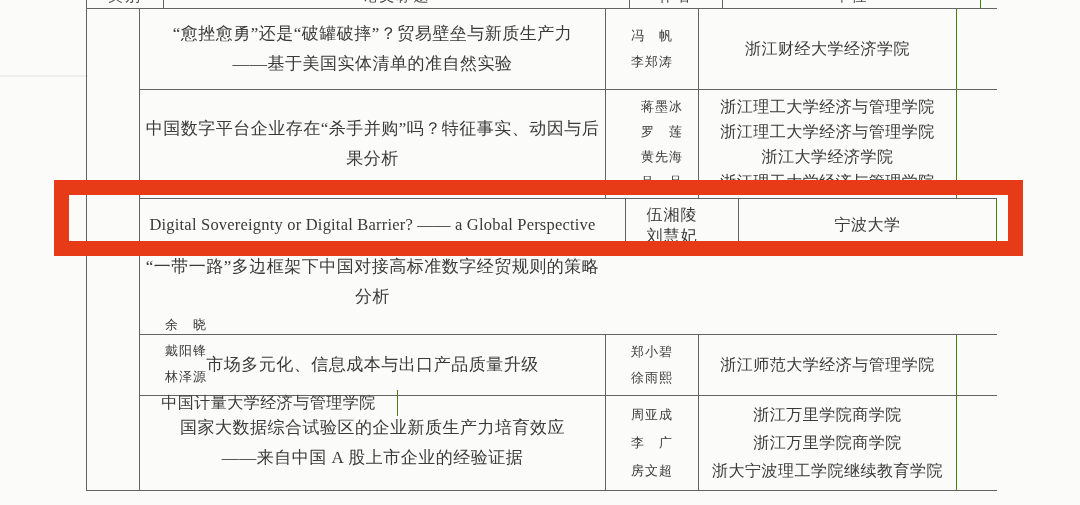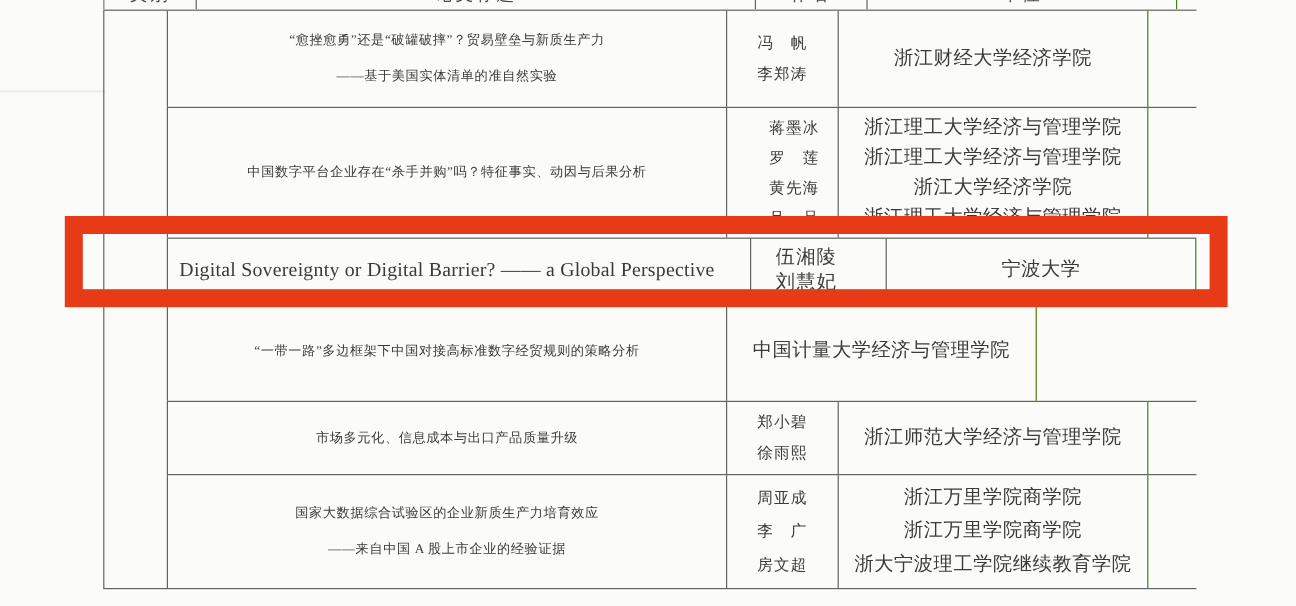--- a/index.html
+++ b/index.html
@@ -32,25 +32,25 @@
   .rows-col { flex:1; }
   .tr { display:flex; }
   .tr + .tr { border-top:1px solid #636363; }
   .tr .cell { display:flex; flex-direction:column; justify-content:center; align-items:center;
               text-align:center; }
   .tr .c2 { border-left:1px solid #636363; }
 
   .r1 { height:80px; }
   .r2 { height:108px; }
   .r3 { height:52px;gap:20px; }
-  .r4 { height:82px; }
+  .r4 { height:82px;flex-direction:column; }
   .r5 { height:60px; }
   .r6 { height:94px; }
 
-  .title-line { font-size:11px; line-height:30px; letter-spacing:0.5px; }
+  .title-line { font-size:17px; line-height:30px; letter-spacing:0.5px; }
   .title-en   { font-size:16.5px; line-height:22px; letter-spacing:0.2px; }
   .author     { font-size:13px; line-height:26px; letter-spacing:1px; white-space:pre; }
   .r2 .author { line-height:25px;margin-left:20px; }
   .r6 .author { line-height:28px;text-align:right; }
   .affil      { font-size:16px; line-height:26px; letter-spacing:0.5px; }
   .r2 .affil  { line-height:25px; }
   .r6 .affil  { line-height:28px; }
   .r3 .author { font-size:16px; line-height:21px; }
 
   .highlight-box {
@@ -128,20 +128,25 @@
           </div>
           <div class="cell c4">
             <div class="affil">宁波大学</div>
           </div>
         </div>
 
         <div class="tr r4">
           <div class="cell c2">
             <div class="title-line">“一带一路”多边框架下中国对接高标准数字经贸规则的策略分析</div>
           </div>
+          <div class="cell c3">
+            <div class="author">余　晓</div>
+            <div class="author">戴阳锋</div>
+            <div class="author">林泽源</div>
+          </div>
           <div class="cell c4">
             <div class="affil">中国计量大学经济与管理学院</div>
           </div>
         </div>
 
         <div class="tr r5">
           <div class="cell c2">
             <div class="title-line">市场多元化、信息成本与出口产品质量升级</div>
           </div>
           <div class="cell c3">

